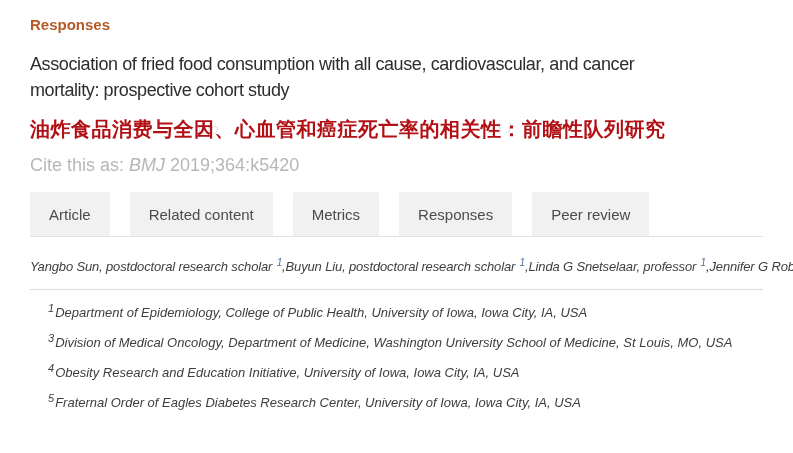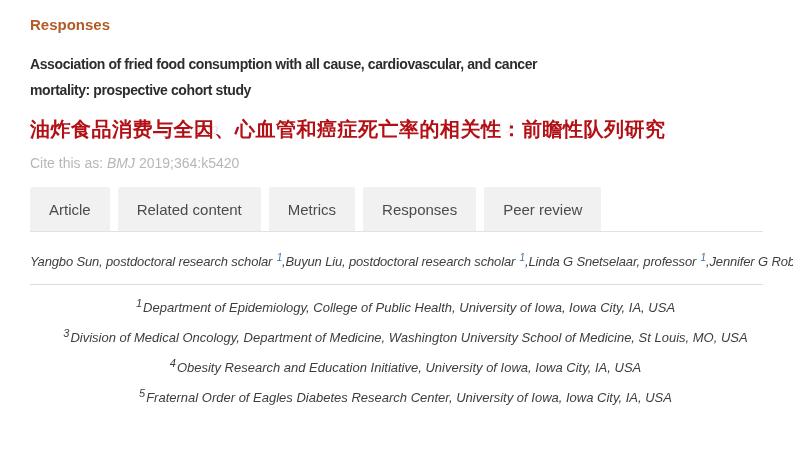--- a/index.html
+++ b/index.html
@@ -2,52 +2,52 @@
 <html><head>
 <meta charset="utf-8">
 <style>
   * { margin:0; padding:0; box-sizing:border-box; }
   html,body { width:793px; height:453px; overflow:hidden; background:#ffffff;
     font-family:"Liberation Sans", sans-serif; }
   .page { padding:16px 30px 0 30px; }
 
   .category { color:#b35a26; font-size:15px; font-weight:bold; }
 
-  .title { margin-top:18px; color:#2d2d2d; font-weight:bold;
-    font-size:14px; letter-spacing:-0.4px; line-height:26px; }
+  .title { margin-top:18px; color:#2d2d2d; font-weight:normal;
+    font-size:18px; letter-spacing:-0.4px; line-height:26px; }
   .title .tline { display:block; white-space:nowrap; }
 
   .zh-title { position:relative; margin-top:13px; height:26px; }
   .zh-title .ghost { position:absolute; top:5px; color:#c9ccd2; opacity:.55;
     font-style:italic; font-size:14px; z-index:0; white-space:nowrap; }
   .zh-title .g1 { left:0; }
   .zh-title .g2 { left:168px; }
   .zh-title .g3 { left:458px;font-family:Liberation Serif, serif; }
   .zh-title .zh-text { position:relative; z-index:1; color:#b21015;
     font-weight:bold; font-size:20px; letter-spacing:0.5px;
     font-family:"Liberation Serif", serif; white-space:nowrap;text-align:center; }
 
-  .cite { margin-top:13px; color:#b7b7b7; font-size:14px; }
+  .cite { margin-top:13px; color:#b7b7b7; font-size:18px; }
   .cite em { font-style:italic; }
 
-  .tabs { margin-top:16px; display:flex; gap:8px; border-bottom:1px solid #e2e2e2; }
+  .tabs { margin-top:16px; display:flex; gap:20px; border-bottom:1px solid #e2e2e2; }
   .tab { background:#f1f1f1; color:#4b4b4b; font-size:15px;
     padding:14px 19px 13px 19px; border-radius:2px 2px 0 0; cursor:pointer;
     white-space:nowrap; }
 
   .authors { margin-top:12px; max-width:745px; font-style:italic;
     color:#3e3e3e; font-size:13px; letter-spacing:-0.15px; line-height:27px; }
   .author { white-space:nowrap; }
   .author sup { color:#4670a3; font-size:10px; font-style:italic;
     margin-left:1px; cursor:pointer; }
   .author .comma { color:#3e3e3e; }
 
   .authors-divider { border:none; border-top:1px solid #dcdcdc; margin:9px 0 6px 0; }
 
-  .affiliations { padding-left:18px;text-align:center; }
+  .affiliations { padding-left:18px; }
   .affil { font-style:italic; color:#3d3d3d; font-size:13px; line-height:24.5px; }
   .affil sup { font-size:11px; font-style:italic; margin-right:1px; color:#3d3d3d; }
 </style>
 </head>
 <body>
 
 <div class="page">
 
   <div class="category">Responses</div>
 

